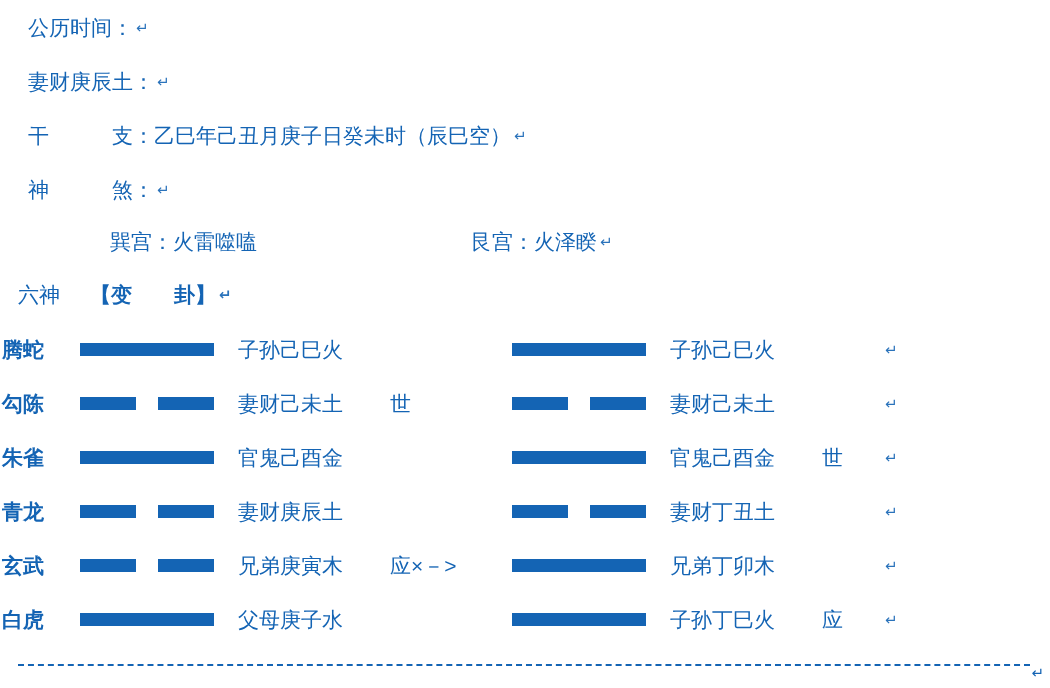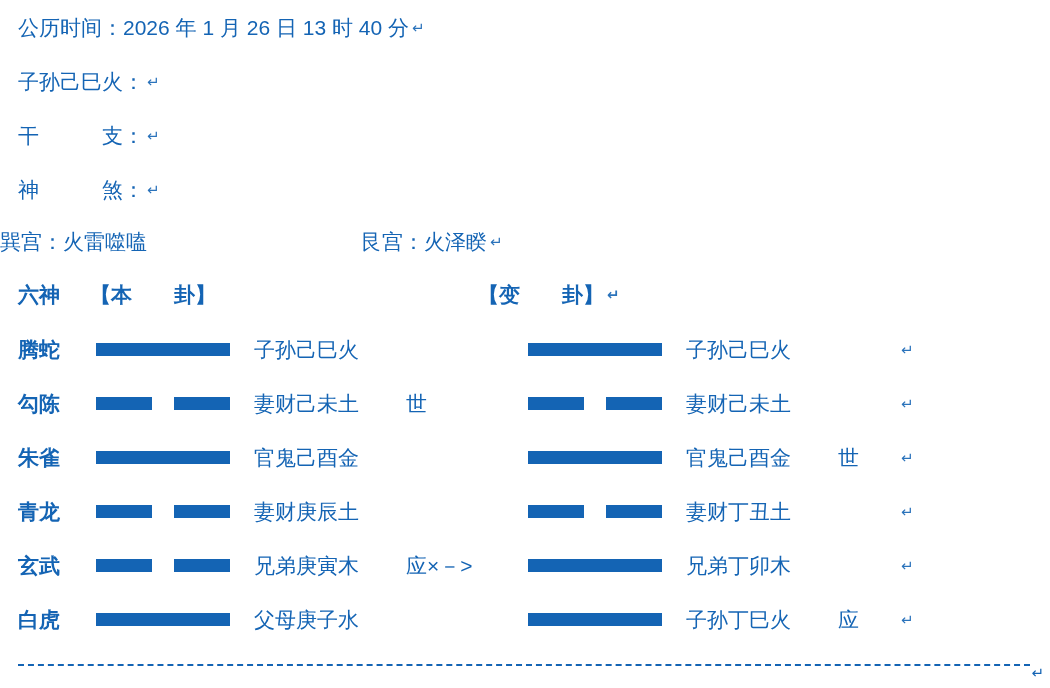--- a/index.html
+++ b/index.html
@@ -24,55 +24,56 @@
   .line {
     display: flex;
     align-items: center;
     font-size: 21px;
     color: #1464b4;
     white-space: pre;
     line-height: 1;
   }
   .hdr-line {
     height: 54px;
-    padding-left: 18px;
+    padding-left: 28px;
   }
   .pilcrow {
     font-size: 15px;
     color: #1464b4;
     margin-left: 3px;
     opacity: 0.9;
   }
   .palace-line {
     height: 50px;
+    padding-left: 110px;
   }
   .palace-gap {
     display: inline-block;
     width: 214px;
   }
   .table-head {
     height: 56px;
     padding-left: 18px;
     font-weight: bold;
   }
   .th-sixgod {
     width: 72px;
     display: inline-block;
-    font-weight: bold;
+    font-weight: normal;
   }
   .th-ben {
     display: inline-block;
     width: 388px;
   }
   .th-bian {
     display: inline-block;
   }
   .row {
     height: 54px;
-    padding-left: 18px;
+    padding-left: 2px;
   }
   .c-sixgod {
     width: 78px;
     flex: 0 0 78px;
     font-weight: bold;
   }
   .c-yao-left {
     width: 158px;
     flex: 0 0 158px;
     display: flex;
@@ -134,49 +135,48 @@
     color: #1464b4;
   }
 </style>
 </head>
 <body>
 
 <div class="page">
 
   <div class="line hdr-line">
     <span>公历时间：</span>
-    <span>2026 年 1 月 26 日 13 时 40 分</span>
     <span class="pilcrow">↵</span>
   </div>
 
   <div class="line hdr-line">
-    <span>子孙己巳火：</span>
+    <span>妻财庚辰土：</span>
     <span class="pilcrow">↵</span>
   </div>
 
   <div class="line hdr-line">
     <span>干　　　支：</span>
+    <span>乙巳年己丑月庚子日癸未时（辰巳空）</span>
     <span class="pilcrow">↵</span>
   </div>
 
   <div class="line hdr-line">
     <span>神　　　煞：</span>
     <span class="pilcrow">↵</span>
   </div>
 
   <div class="line palace-line">
     <span>巽宫：火雷噬嗑</span>
     <span class="palace-gap"></span>
     <span>艮宫：火泽睽</span>
     <span class="pilcrow">↵</span>
   </div>
 
   <div class="line table-head">
     <span class="th-sixgod">六神</span>
-    <span class="th-ben">【本　　卦】</span>
     <span class="th-bian">【变　　卦】</span>
     <span class="pilcrow">↵</span>
   </div>
 
   <div id="rows-container">
       <div class="line row"><div class="c-sixgod">腾蛇</div><div class="c-yao-left"><div class="yao"><div class="bar bar-full"></div></div></div><div class="c-text-left">子孙己巳火</div><div class="c-mark-left"></div><div class="c-yao-right"><div class="yao"><div class="bar bar-full"></div></div></div><div class="c-text-right">子孙己巳火</div><div class="c-mark-right"></div><span class="pilcrow">↵</span></div>
       <div class="line row"><div class="c-sixgod">勾陈</div><div class="c-yao-left"><div class="yao"><div class="bar bar-half"></div><div class="bar-gap"></div><div class="bar bar-half"></div></div></div><div class="c-text-left">妻财己未土</div><div class="c-mark-left">世</div><div class="c-yao-right"><div class="yao"><div class="bar bar-half"></div><div class="bar-gap"></div><div class="bar bar-half"></div></div></div><div class="c-text-right">妻财己未土</div><div class="c-mark-right"></div><span class="pilcrow">↵</span></div>
       <div class="line row"><div class="c-sixgod">朱雀</div><div class="c-yao-left"><div class="yao"><div class="bar bar-full"></div></div></div><div class="c-text-left">官鬼己酉金</div><div class="c-mark-left"></div><div class="c-yao-right"><div class="yao"><div class="bar bar-full"></div></div></div><div class="c-text-right">官鬼己酉金</div><div class="c-mark-right">世</div><span class="pilcrow">↵</span></div>
       <div class="line row"><div class="c-sixgod">青龙</div><div class="c-yao-left"><div class="yao"><div class="bar bar-half"></div><div class="bar-gap"></div><div class="bar bar-half"></div></div></div><div class="c-text-left">妻财庚辰土</div><div class="c-mark-left"></div><div class="c-yao-right"><div class="yao"><div class="bar bar-half"></div><div class="bar-gap"></div><div class="bar bar-half"></div></div></div><div class="c-text-right">妻财丁丑土</div><div class="c-mark-right"></div><span class="pilcrow">↵</span></div>
       <div class="line row"><div class="c-sixgod">玄武</div><div class="c-yao-left"><div class="yao"><div class="bar bar-half"></div><div class="bar-gap"></div><div class="bar bar-half"></div></div></div><div class="c-text-left">兄弟庚寅木</div><div class="c-mark-left">应×－&gt;</div><div class="c-yao-right"><div class="yao"><div class="bar bar-full"></div></div></div><div class="c-text-right">兄弟丁卯木</div><div class="c-mark-right"></div><span class="pilcrow">↵</span></div>

